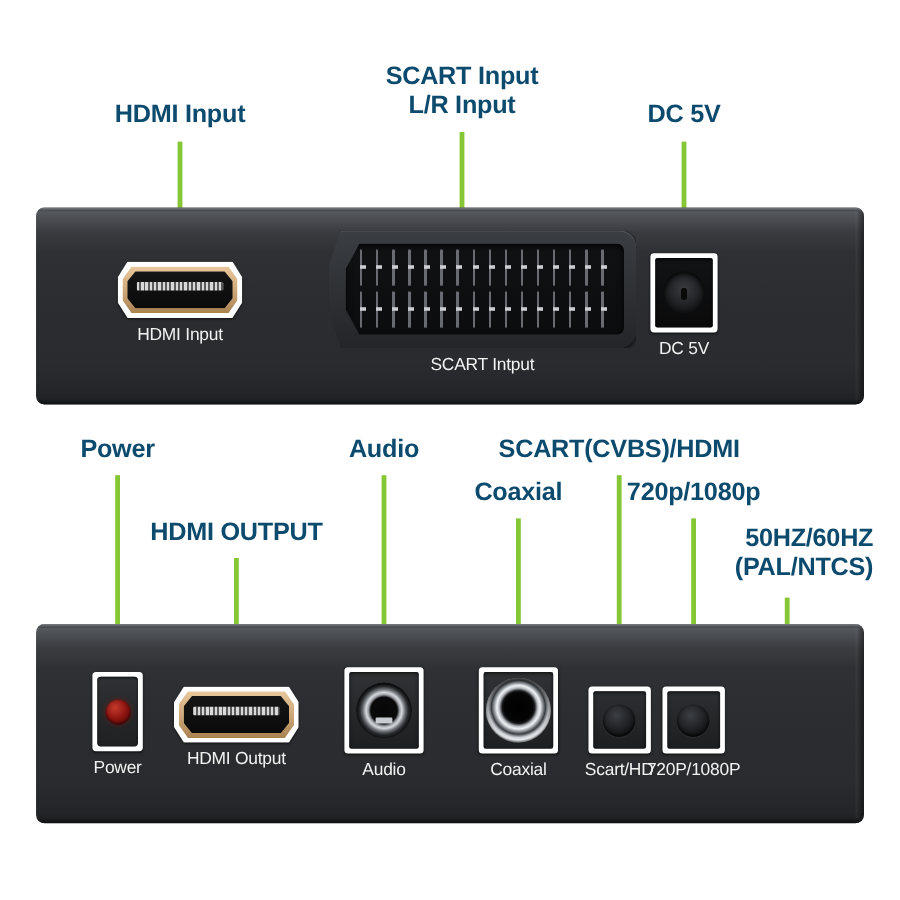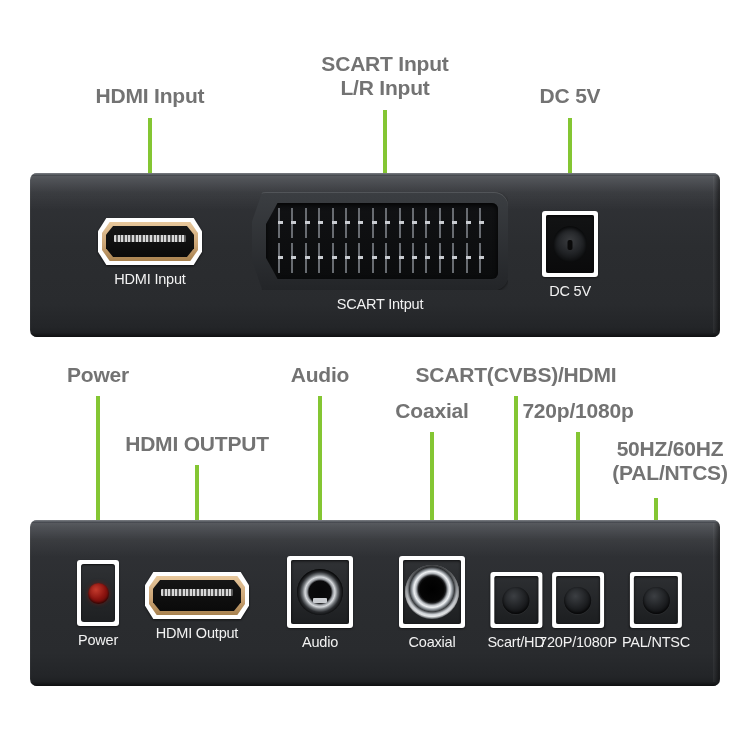--- a/index.html
+++ b/index.html
@@ -15,21 +15,21 @@
     font-family: "Liberation Sans", sans-serif;
     color: #1a1a1a;
   }
 
   
   .callout {
     position: absolute;
     font-weight: bold;
     font-size: 21px;
     line-height: 1.12;
-    color: #737373;
+    color: #0c4a6e;
     white-space: pre-line;
     letter-spacing: -0.2px;
   }
   .callout.center { text-align: center; transform: translateX(-50%); }
 
   
   .leader {
     position: absolute;
     width: 4px;
     background: #84c633;
@@ -314,21 +314,21 @@
   <div class="port-group" style="left:120px; top:45px;">
     <div class="hdmi-outline">
       <div class="hdmi-shape"></div>
       <div class="hdmi-gold"></div>
       <div class="hdmi-inner"></div>
       <div class="hdmi-pins"></div>
     </div>
     <div class="port-label">HDMI Input</div>
   </div>
 
-  <div class="port-group" style="left:350px; top:19px;">
+  <div class="port-group" style="left:372px; top:19px;">
     <div class="scart-outer">
       <div class="scart-inner">
         <div class="scart-row top"></div>
         <div class="scart-dashline top"></div>
         <div class="scart-row bottom"></div>
         <div class="scart-dashline bottom"></div>
       </div>
     </div>
     <div class="port-label">SCART Intput</div>
   </div>
@@ -344,21 +344,21 @@
     <div class="port-label">DC 5V</div>
   </div>
 </div>
 
 <div class="callout center" style="left:98px; top:363px;">Power</div>
 <div class="callout center" style="left:197px; top:432px;">HDMI OUTPUT</div>
 <div class="callout center" style="left:320px; top:363px;">Audio</div>
 <div class="callout center" style="left:432px; top:399px;">Coaxial</div>
 <div class="callout center" style="left:516px; top:363px;">SCART(CVBS)/HDMI</div>
 <div class="callout center" style="left:578px; top:399px;">720p/1080p</div>
-<div class="callout center" style="left:670px; top:437px;">50HZ/60HZ
+<div class="callout center" style="left:670px; top:437px;text-align:right;">50HZ/60HZ
 (PAL/NTCS)</div>
 
 <div class="leader" style="left:96px; top:396px; height:187px;"></div>
 <div class="leader-dot" style="left:98px; top:583px;"></div>
 
 <div class="leader" style="left:195px; top:465px; height:137px;"></div>
 <div class="leader-dot" style="left:197px; top:602px;"></div>
 
 <div class="leader" style="left:318px; top:396px; height:190px;"></div>
 <div class="leader-dot" style="left:320px; top:586px;"></div>
@@ -429,21 +429,13 @@
 
   <div class="port-group" style="left:548px; top:52px;">
     <div class="sq-outline">
       <div class="btn-box">
           <div class="btn-round"></div>
         </div>
     </div>
     <div class="port-label">720P/1080P</div>
   </div>
 
-  <div class="port-group" style="left:626px; top:52px;">
-    <div class="sq-outline">
-      <div class="btn-box">
-          <div class="btn-round"></div>
-        </div>
-    </div>
-    <div class="port-label">PAL/NTSC</div>
-  </div>
 </div>
 
 </body></html>

